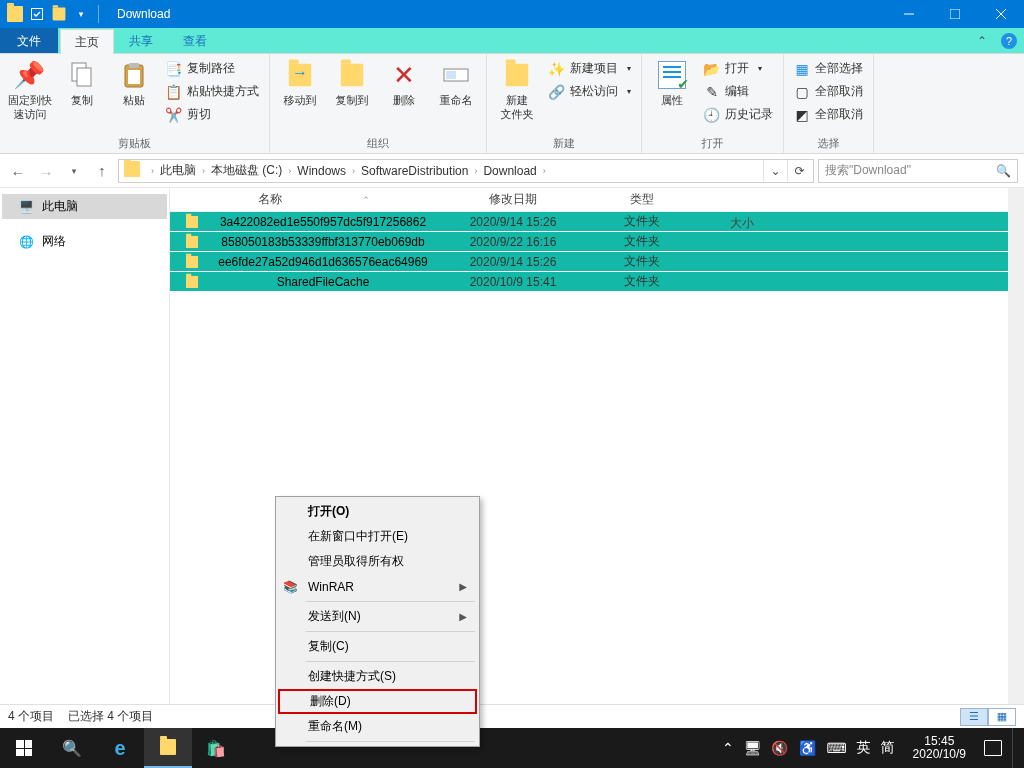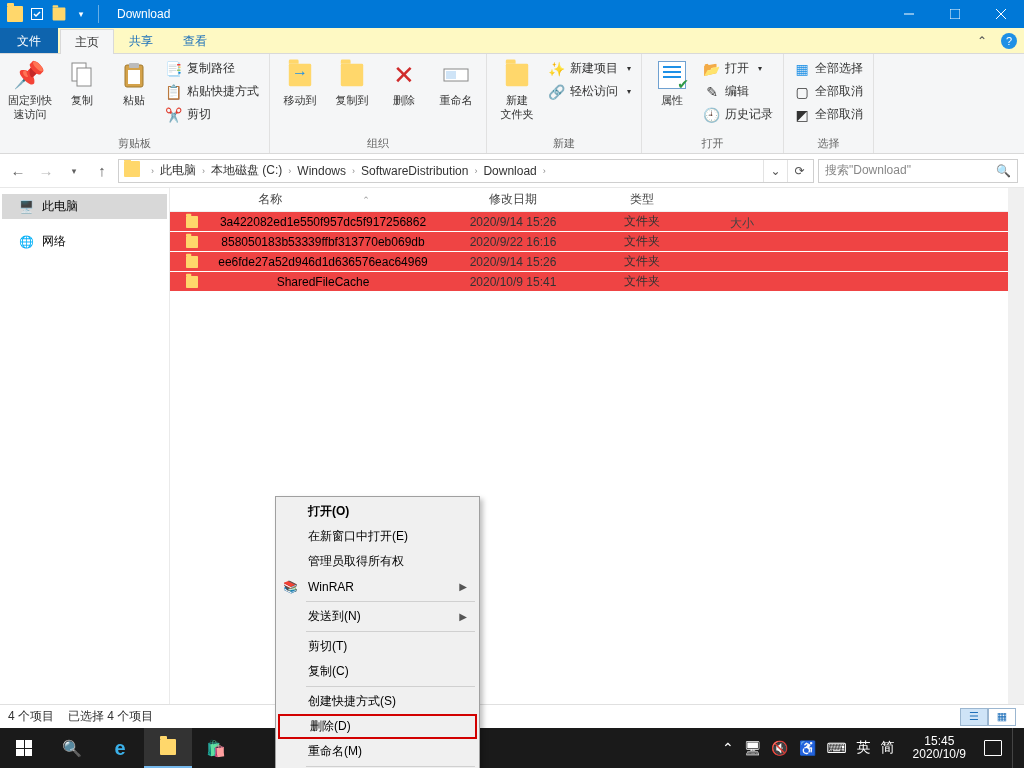--- a/index.html
+++ b/index.html
@@ -9,21 +9,21 @@
 .titlebar { height: 28px; background: #0078d7; color: #fff; display: flex; align-items: center; }
 .titlebar .qat { display: flex; align-items: center; padding-left: 4px; gap: 0; }
 .titlebar .qat-icon { width: 22px; height: 22px; display:flex; align-items:center; justify-content:center; }
 .titlebar .title { padding-left: 12px; font-size: 12px; }
 .titlebar .spacer { flex: 1; }
 .titlebar .winbtn { width: 46px; height: 28px; display: flex; align-items: center; justify-content: center; }
 .folder-ico { width:16px; height:16px; background:#ffd76b; border-radius:1px; position:relative;}
 .folder-ico::before{content:"";position:absolute;top:-3px;left:0;width:7px;height:3px;background:#ffd76b;border-radius:1px 1px 0 0;}
 
 
-.tabs { height: 26px; background: #fef9c3; display: flex; align-items: stretch; border-bottom: 1px solid #d9d9d9; }
+.tabs { height: 26px; background: #5eead4; display: flex; align-items: stretch; border-bottom: 1px solid #d9d9d9; }
 .tab { padding: 0 14px; display:flex; align-items:center; color:#1b6fb9; cursor:default; border:1px solid transparent; border-bottom:none; }
 .tab.file { background:#0e64ae; color:#fff; margin-right:2px; padding:0 16px;}
 .tab.active { background:#f5f6f7; border-color:#d9d9d9; color:#333; position:relative; top:1px;}
 .tabs .tab-spacer{flex:1;}
 .tabs .help { width:30px; display:flex; align-items:center; justify-content:center;}
 .help-circle{width:16px;height:16px;border-radius:50%;background:#1e90e6;color:#fff;text-align:center;line-height:16px;font-size:11px;}
 .tabs .chev { width:24px; display:flex;align-items:center;justify-content:center;color:#555;}
 
 
 .ribbon { height: 100px; background:#f5f6f7; display:flex; border-bottom:1px solid #d9d9d9; }
@@ -55,21 +55,21 @@
 
 .content { display:flex; height: calc(768px - 28px - 26px - 100px - 34px - 24px - 40px); }
 .nav-pane { width:170px; border-right:1px solid #eaeaea; padding:6px 2px; }
 .nav-item { display:flex; align-items:center; gap:6px; padding:4px 6px 4px 16px; }
 .nav-item.sel { background:#d8d8d8; }
 .nav-item .ni-ico{width:18px;height:16px;display:flex;align-items:center;justify-content:center;}
 .file-list { flex:1; }
 .list-header { display:flex; padding:0 0 0 14px; height:24px; align-items:center; color:#444; border-bottom:1px solid #f0f0f0;}
 .col-name{width:260px;} .col-date{width:138px;} .col-type{width:120px;} .col-size{width:80px;margin-top:47px;}
 .list-header .sort-ind{font-size:9px;padding-left:80px;color:#999;}
-.row { display:flex; padding:0 16px 0 14px; height:20px; align-items:center; background:#ef4444; border-bottom:1px solid #fff;}
+.row { display:flex; padding:0 16px 0 14px; height:20px; align-items:center; background:#14b8a6; border-bottom:1px solid #fff;}
 .row .ico{width:18px;display:flex;align-items:center;}
 .row .rn{width:242px; overflow:hidden; white-space:nowrap;}
 .row .rd{width:138px; color:#333;}
 .row .rt{width:120px; color:#333;}
 
 
 .ctx { position:absolute; left:275px; top:308px; width:205px; background:#f0f0f0; border:1px solid #a0a0a0; box-shadow:3px 3px 5px rgba(0,0,0,.25); padding:2px;}
 .ctx-item{height:25px;display:flex;align-items:center;padding:0 12px 0 30px;position:relative;}
 .ctx-item.hl{border:2px solid #d20000;}
 .ctx-icon{position:absolute;left:4px;width:18px;height:18px;display:flex;align-items:center;justify-content:center;}
@@ -397,23 +397,20 @@
         <span>WinRAR</span>
         <span class="ctx-sub">▶</span>
       </div>
     <div class="ctx-sep"></div>
     <div class="ctx-item">
         <span>发送到(N)</span>
         <span class="ctx-sub">▶</span>
       </div>
     <div class="ctx-sep"></div>
     <div class="ctx-item">
-        <span>剪切(T)</span>
-      </div>
-    <div class="ctx-item">
         <span>复制(C)</span>
       </div>
     <div class="ctx-sep"></div>
     <div class="ctx-item">
         <span>创建快捷方式(S)</span>
       </div>
     <div class="ctx-item hl">
         <span>删除(D)</span>
       </div>
     <div class="ctx-item">

